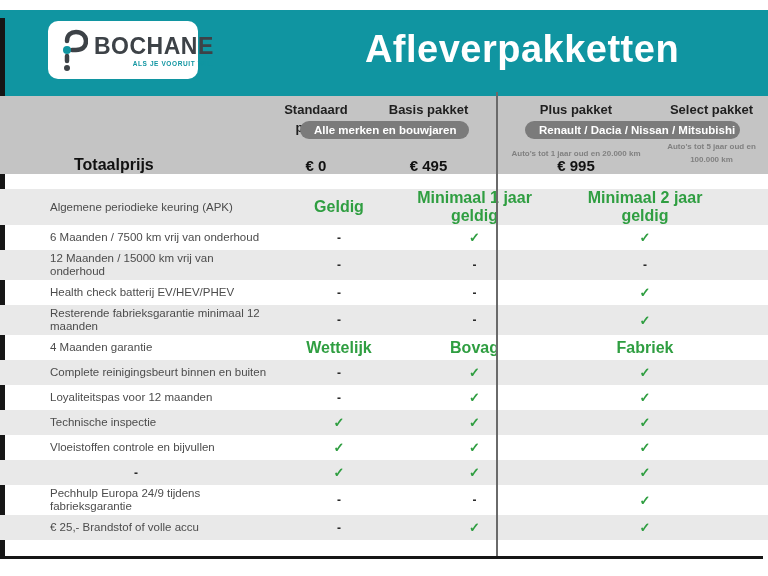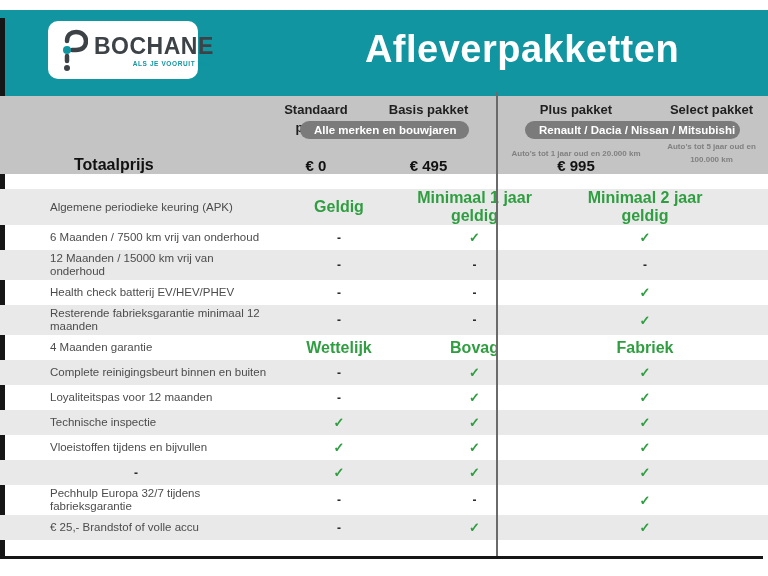--- a/index.html
+++ b/index.html
@@ -169,34 +169,34 @@
         <div class="val check">✓</div>
       </div>
       <div class="row gray">
         <div class="rlabel">Technische inspectie</div>
         <div class="val check">✓</div>
         <div class="val check">✓</div>
         <div class="val check">✓</div>
         <div class="val check">✓</div>
       </div>
       <div class="row white">
-        <div class="rlabel">Vloeistoffen tijdens en bijvullen</div>
-        <div class="val check">✓</div>
-        <div class="val check">✓</div>
-        <div class="val check">✓</div>
-        <div class="val check">✓</div>
-      </div>
-      <div class="row gray">
-        <div class="val dash">-</div>
-        <div class="val check">✓</div>
-        <div class="val check">✓</div>
-        <div class="val check">✓</div>
-      </div>
-      <div class="row white">
-        <div class="rlabel">Pechhulp Europa 32/7 tijdens fabrieksgarantie</div>
+        <div class="rlabel">Vloeistoffen controle en bijvullen</div>
+        <div class="val check">✓</div>
+        <div class="val check">✓</div>
+        <div class="val check">✓</div>
+        <div class="val check">✓</div>
+      </div>
+      <div class="row gray">
+        <div class="val dash">-</div>
+        <div class="val check">✓</div>
+        <div class="val check">✓</div>
+        <div class="val check">✓</div>
+      </div>
+      <div class="row white">
+        <div class="rlabel">Pechhulp Europa 24/9 tijdens fabrieksgarantie</div>
         <div class="val dash">-</div>
         <div class="val dash">-</div>
         <div class="val check">✓</div>
         <div class="val dash">-</div>
       </div>
       <div class="row gray">
         <div class="rlabel">€ 25,- Brandstof of  volle accu</div>
         <div class="val dash">-</div>
         <div class="val check">✓</div>
         <div class="val check">✓</div>

